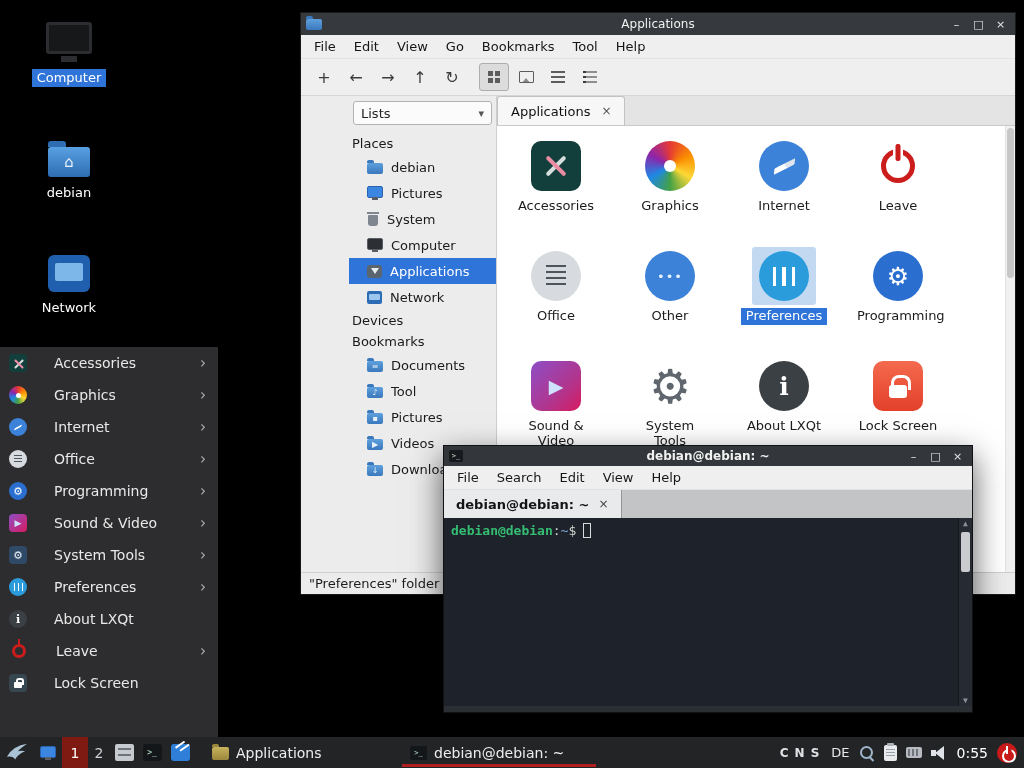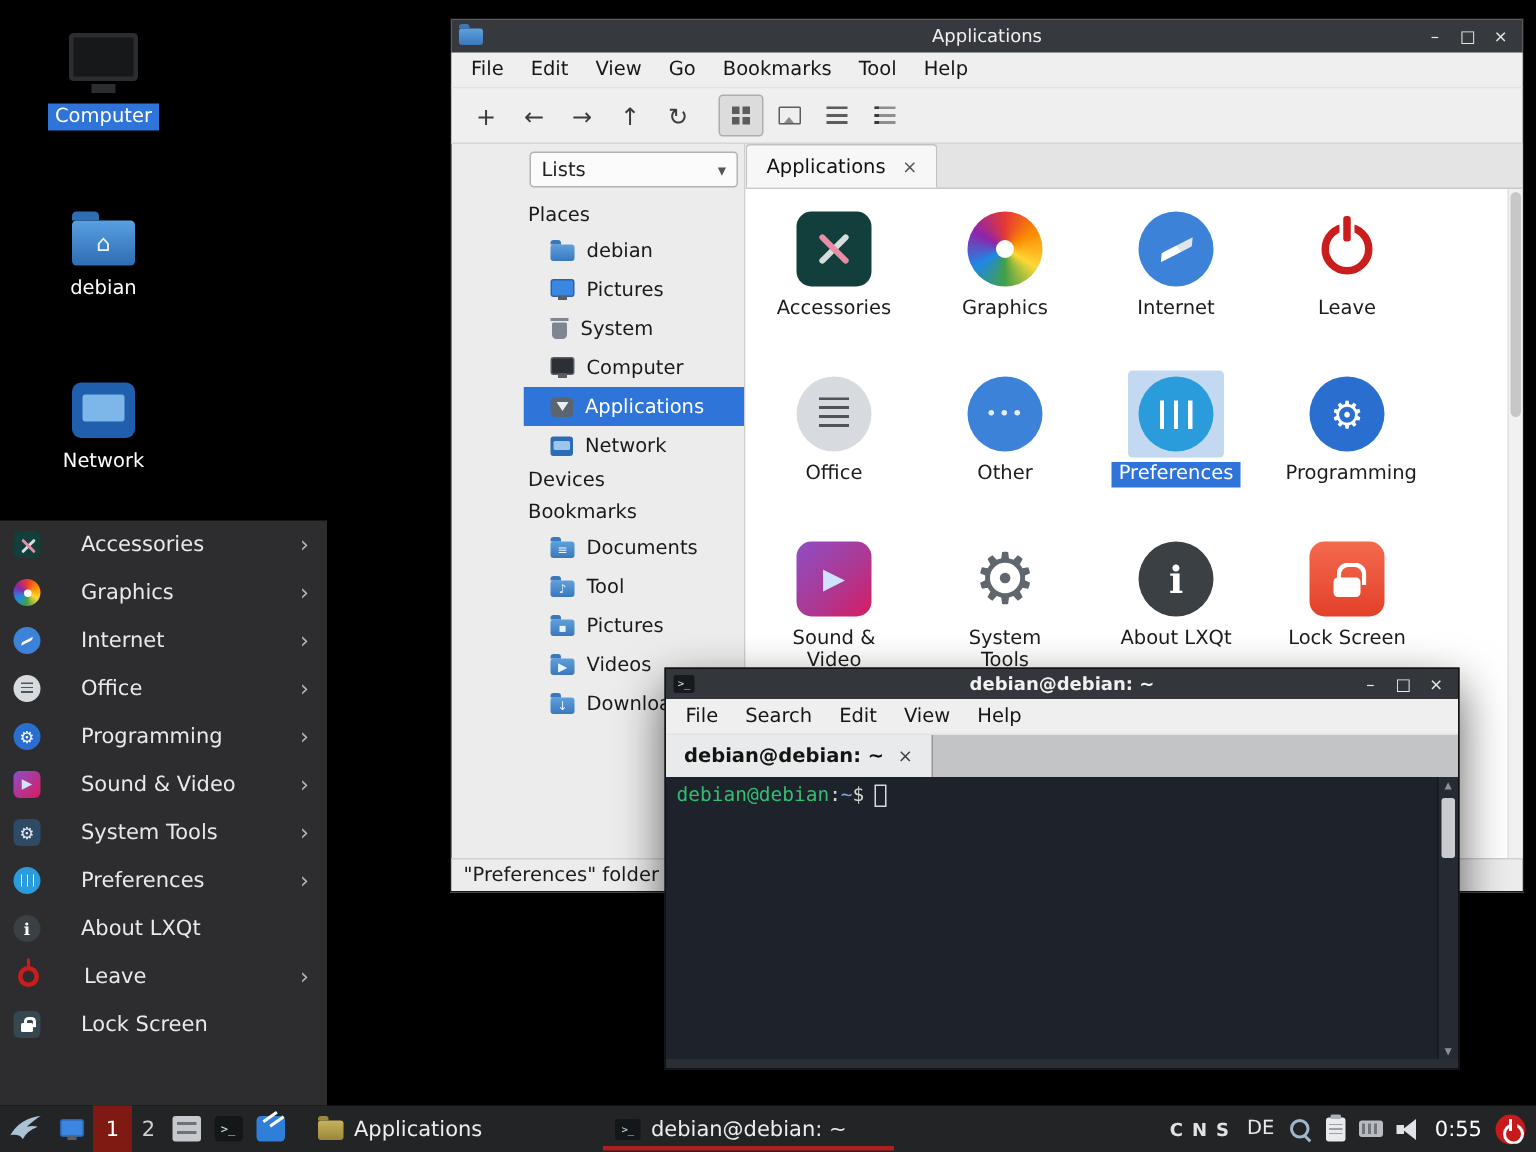--- a/index.html
+++ b/index.html
@@ -113,21 +113,21 @@
 
   
   #term{position:absolute;left:443px;top:445px;width:530px;height:268px;background:#2e3338;border:1px solid #101214;box-shadow:0 12px 30px rgba(0,0,0,.65);z-index:20;display:flex;flex-direction:column;}
   #term .titlebar{height:20px;background:#33363a;}
   #term .wtitle{font-weight:bold;}
   .term-mini{width:14px;height:12px;background:#17191c;border-radius:2px;color:#cfe8d8;font-size:7px;display:flex;align-items:center;justify-content:center;font-family:"DejaVu Sans Mono",monospace;}
   .t-tabbar{height:28px;background:#c2c4c6;display:flex;align-items:stretch;flex:none;}
   .t-tab{background:#e9eaeb;border-right:1px solid #97979a;display:flex;align-items:center;gap:9px;padding:0 12px;font-size:13px;font-weight:bold;color:#141414;}
   .t-tab .tclose{color:#444;font-weight:normal;font-size:12px;}
   .t-body{flex:1;background:#1d222b;position:relative;font-family:"DejaVu Sans Mono",monospace;font-size:13px;padding:5px 7px;min-height:0;}
-  .t-user{color:#35bd72;font-weight:normal;}
+  .t-user{color:#35bd72;font-weight:bold;}
   .t-col{color:#d3d7cf;}
   .t-path{color:#7aa6d8;}
   .t-dol{color:#d3d7cf;}
   .t-cursor{display:inline-block;width:8px;height:15px;border:1px solid #d8dbe0;margin-left:7px;vertical-align:text-bottom;}
   .t-scroll{position:absolute;right:0;top:0;bottom:0;width:14px;background:#262b33;border-left:1px solid #14171c;display:flex;flex-direction:column;align-items:center;justify-content:space-between;padding:1px 0;color:#8a8f98;font-size:8px;}
   .t-thumb{position:absolute;top:14px;left:2px;width:9px;height:40px;background:#c9cbce;border-radius:2px;}
   .t-bottom{height:6px;background:#2b2f34;flex:none;}
 
   
   #start-menu{position:absolute;left:0;top:347px;width:218px;height:390px;background:#2d2d2f;z-index:30;display:flex;flex-direction:column;box-shadow:2px 2px 10px rgba(0,0,0,.5);}

